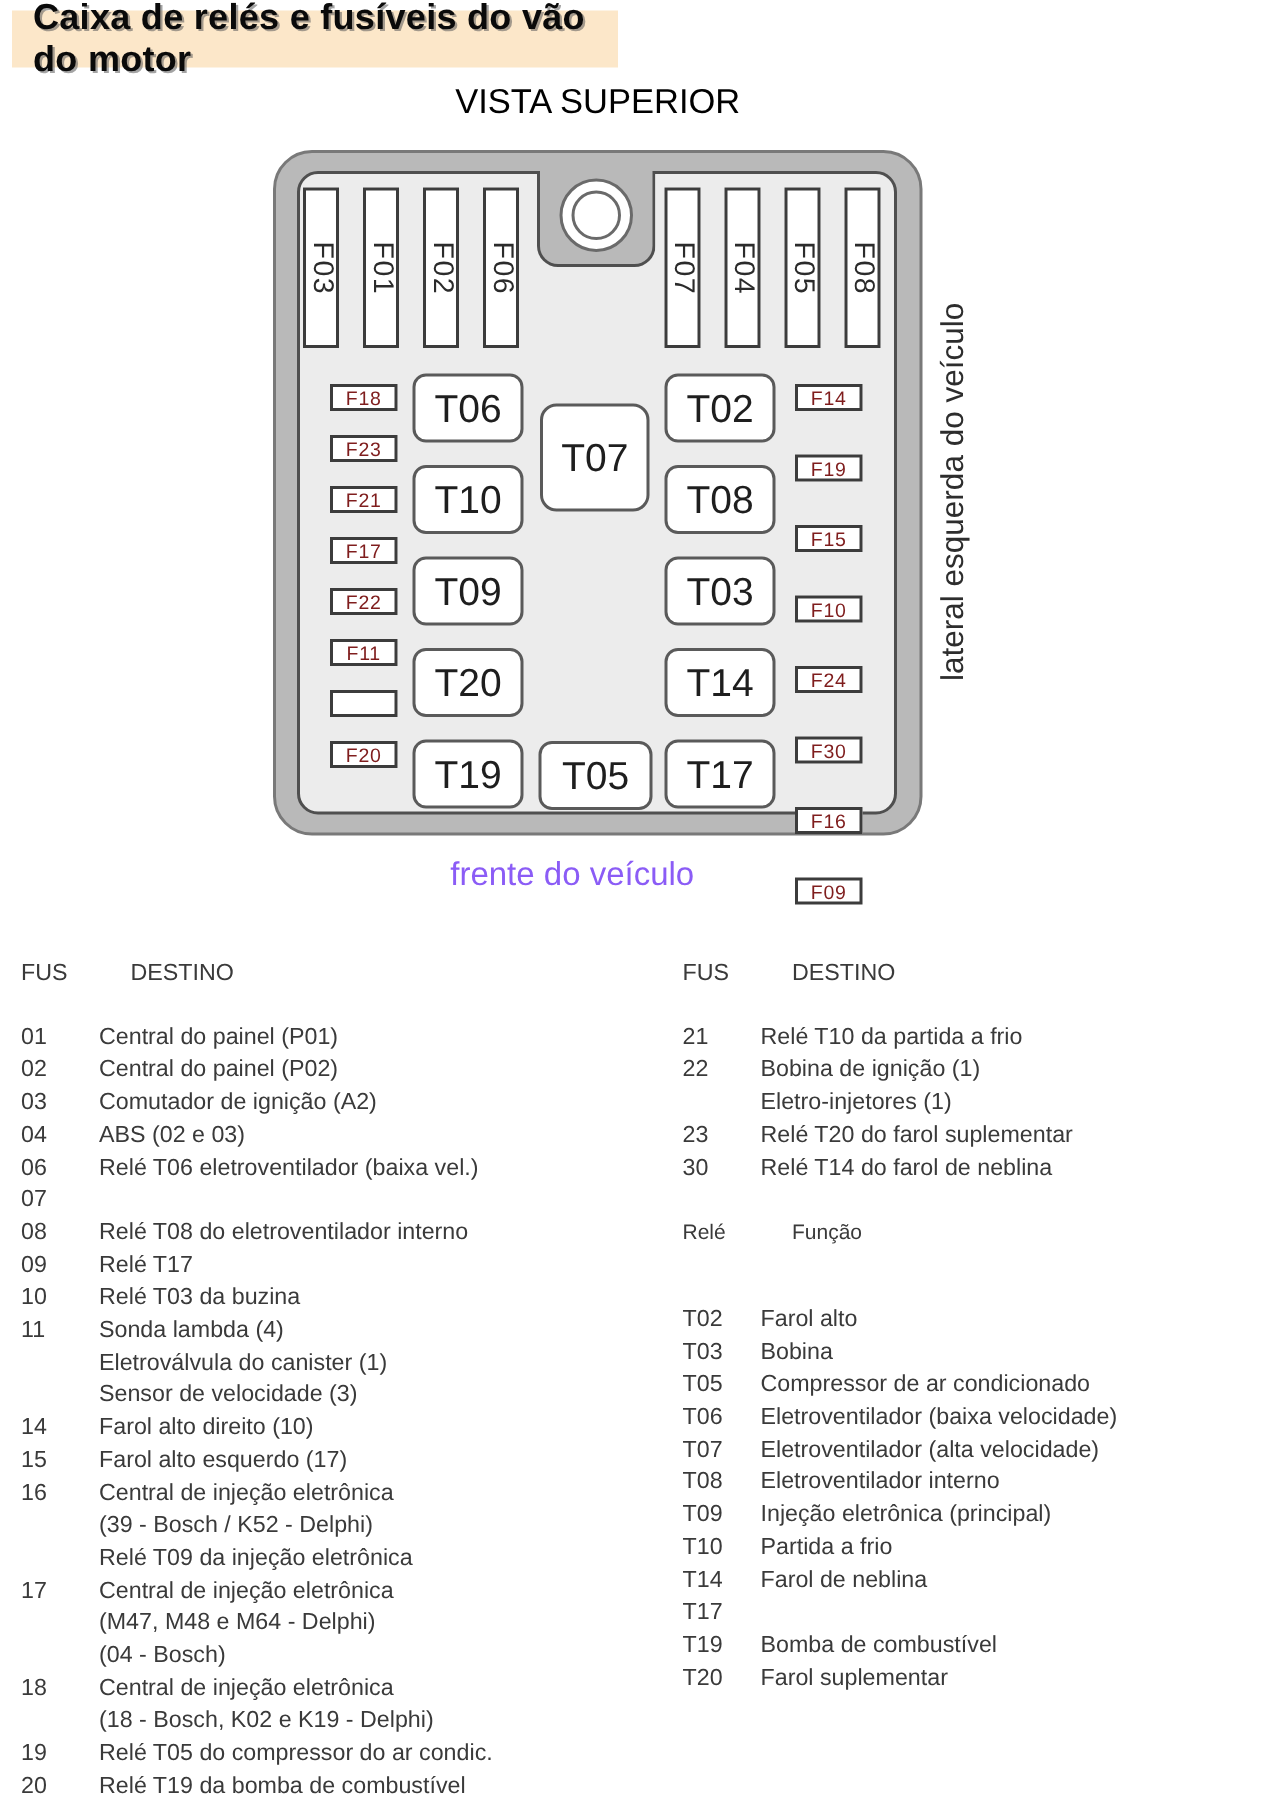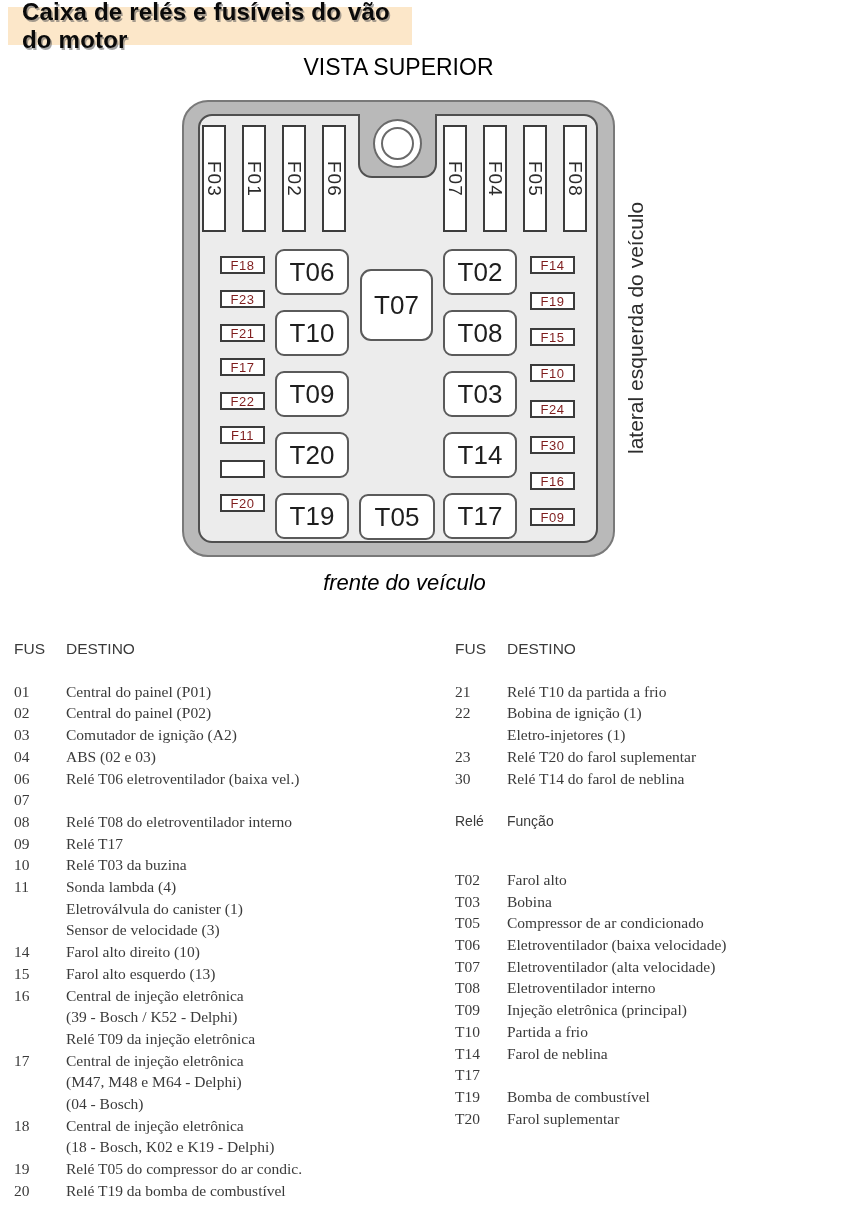--- a/index.html
+++ b/index.html
@@ -15,22 +15,22 @@
   .title-bar span {
     font-size:24px; font-weight:bold; color:#0a0a0a; letter-spacing:0.2px;
     text-shadow:1.5px 1.5px 0 rgba(90,90,90,0.55);
   }
   
   .vista-label {
     position:absolute; left:182px; top:54px; width:433px; text-align:center;
     font-size:23px; color:#000000;
   }
   .front-label {
-    position:absolute; left:188px; top:570px; width:433px; text-align:center;
-    font-size:22px; color:#000000;font-style:italic;
+    position:absolute; left:165px; top:570px; width:433px; text-align:center;
+    font-size:22px; color:#8b5cf6;
   }
   .side-label {
     position:absolute; left:616px; top:95px; width:40px; height:465px;
     writing-mode:vertical-rl; transform:rotate(180deg);
     display:flex; align-items:center; justify-content:center;
     font-size:21px; color:#2d2d2d; white-space:nowrap;
   }
   
   .fusebox {
     position:absolute; left:182px; top:100px; width:433px; height:457px;
@@ -61,21 +61,21 @@
   .vfuse {
     width:24px; height:107px; background:#ffffff; border:2px solid #3c3c3c;
     box-sizing:border-box; display:flex; align-items:center; justify-content:center;
   }
   .vfuse span {
     writing-mode:vertical-rl; font-size:19px; color:#2b2b2b; letter-spacing:1px;
   }
   
   .sfuse-col { position:absolute; top:154px; display:flex; flex-direction:column; }
   .sfuse-col.left  { left:36px; gap:16px; }
-  .sfuse-col.right { left:346px; gap:18px; }
+  .sfuse-col.right { left:346px; gap:29px; }
   .sfuse {
     width:45px; height:18px; background:#ffffff; border:2px solid #3c3c3c;
     box-sizing:border-box; display:flex; align-items:center; justify-content:center;
   }
   .sfuse span { font-size:13px; color:#7f1d1d; letter-spacing:0.5px; }
   
   .relay-col { position:absolute; top:147px; display:flex; flex-direction:column; gap:15px; }
   .relay-col.left  { left:91px; }
   .relay-col.right { left:259px; }
   .relay {
@@ -83,24 +83,24 @@
     border-radius:9px; box-sizing:border-box;
     display:flex; align-items:center; justify-content:center;
   }
   .relay span { font-size:26px; color:#1e1e1e; }
   .relay.center-top    { position:absolute; left:176px; top:167px; width:73px; height:72px; border-radius:11px; }
   .relay.center-bottom { position:absolute; left:175px; top:392px; width:76px; height:46px; }
   
   .list-col { position:absolute; font-size:15.5px; line-height:21.7px; color:#3a3a3a; }
   .list-col.left  { left:14px;  top:638px; width:425px; }
   .list-col.right { left:455px; top:638px; width:400px; }
-  .thead { display:flex; margin-bottom:21px; }
+  .thead { display:flex; margin-bottom:21px;gap:21px; }
   .thead.rele { margin-top:22px; margin-bottom:36px; font-size:14px; }
   .tnum { width:52px; flex-shrink:0; }
-  .trow { display:flex;font-family:Liberation Serif, serif; }
+  .trow { display:flex; }
   .tlines { flex:1; }
 </style>
 </head>
 <body>
 
 <div class="page">
 
   <div class="title-bar" style="background: rgb(252, 231, 201);">
     <span>Caixa de relés e fusíveis do vão do motor</span>
   </div>
@@ -310,21 +310,21 @@
         </div>
         <div class="trow">
           <span class="tnum">14</span>
           <div class="tlines">
             <div>Farol alto direito (10)</div>
           </div>
         </div>
         <div class="trow">
           <span class="tnum">15</span>
           <div class="tlines">
-            <div>Farol alto esquerdo (13)</div>
+            <div>Farol alto esquerdo (17)</div>
           </div>
         </div>
         <div class="trow">
           <span class="tnum">16</span>
           <div class="tlines">
             <div>Central de injeção eletrônica</div>
             <div>(39 - Bosch / K52 - Delphi)</div>
             <div>Relé T09 da injeção eletrônica</div>
           </div>
         </div>

